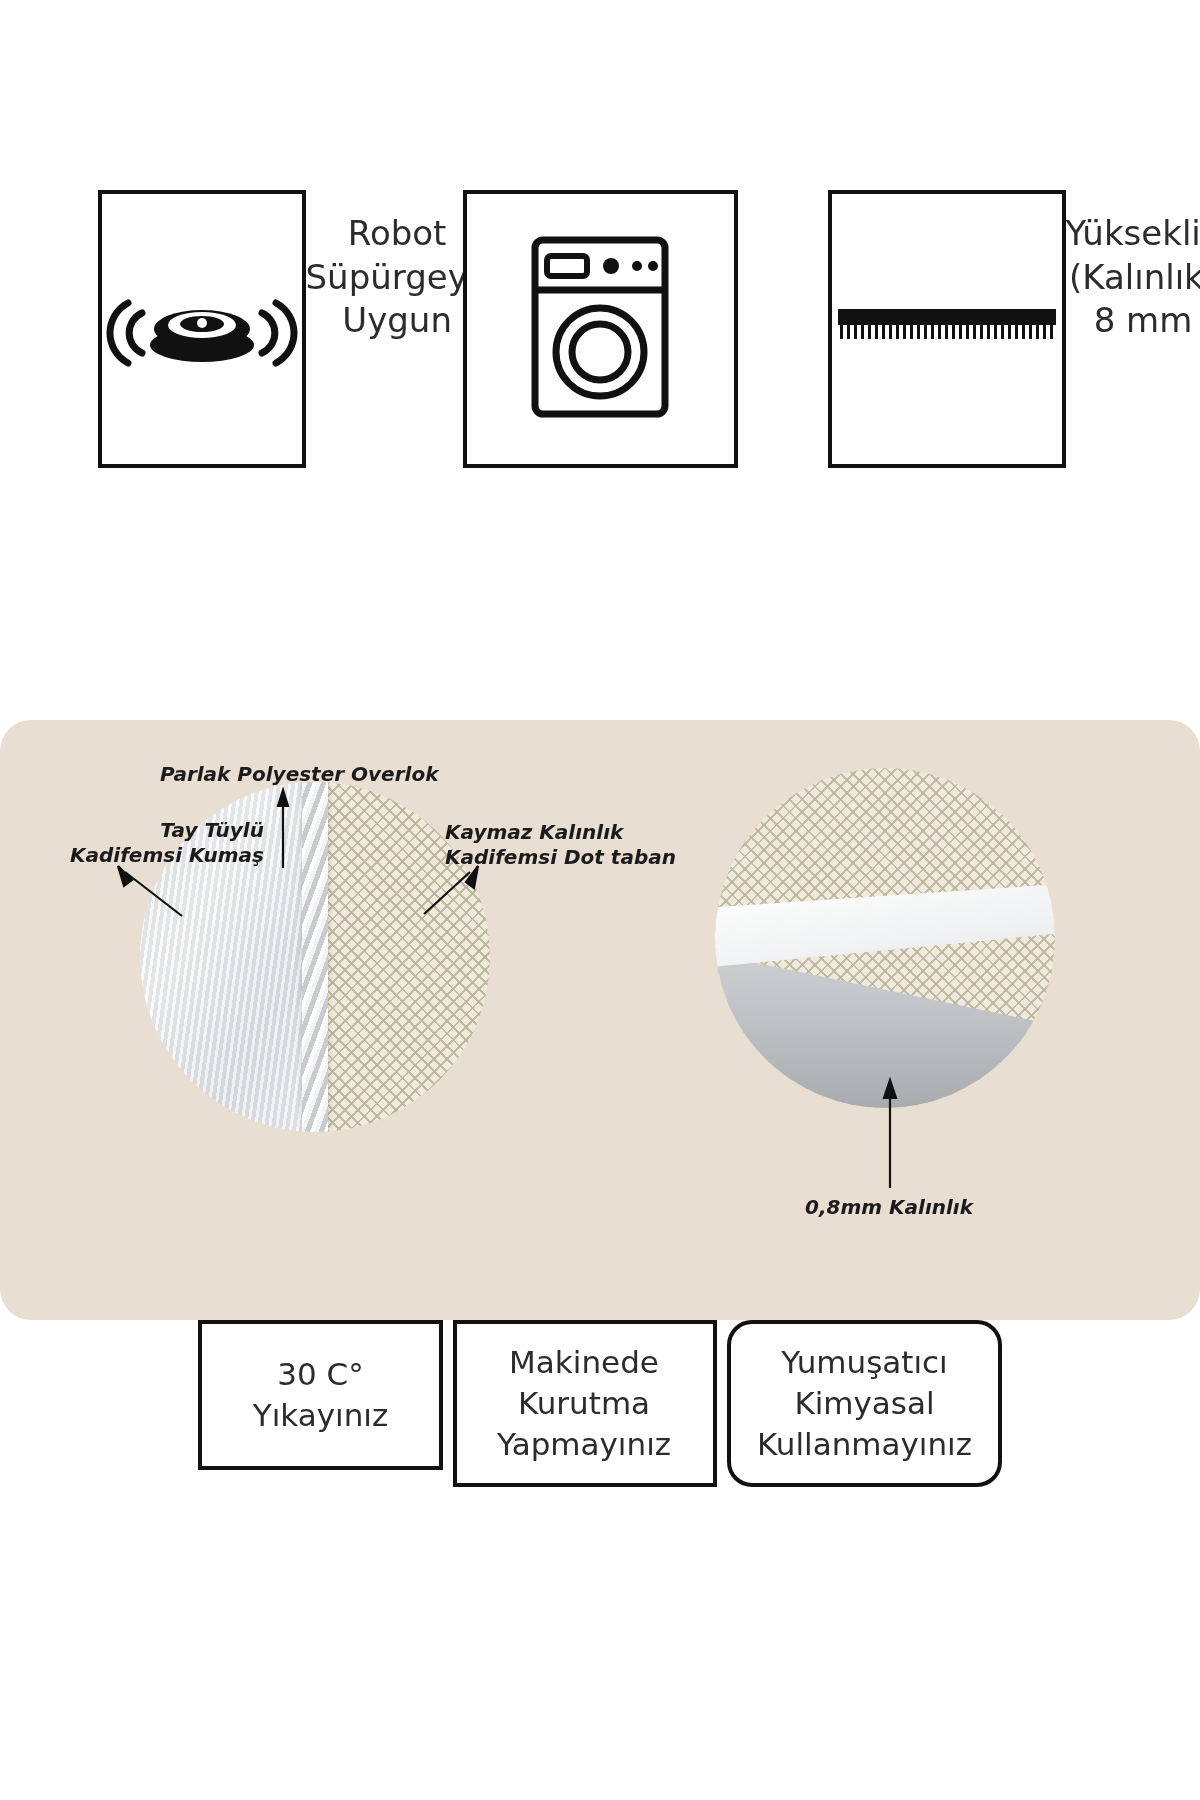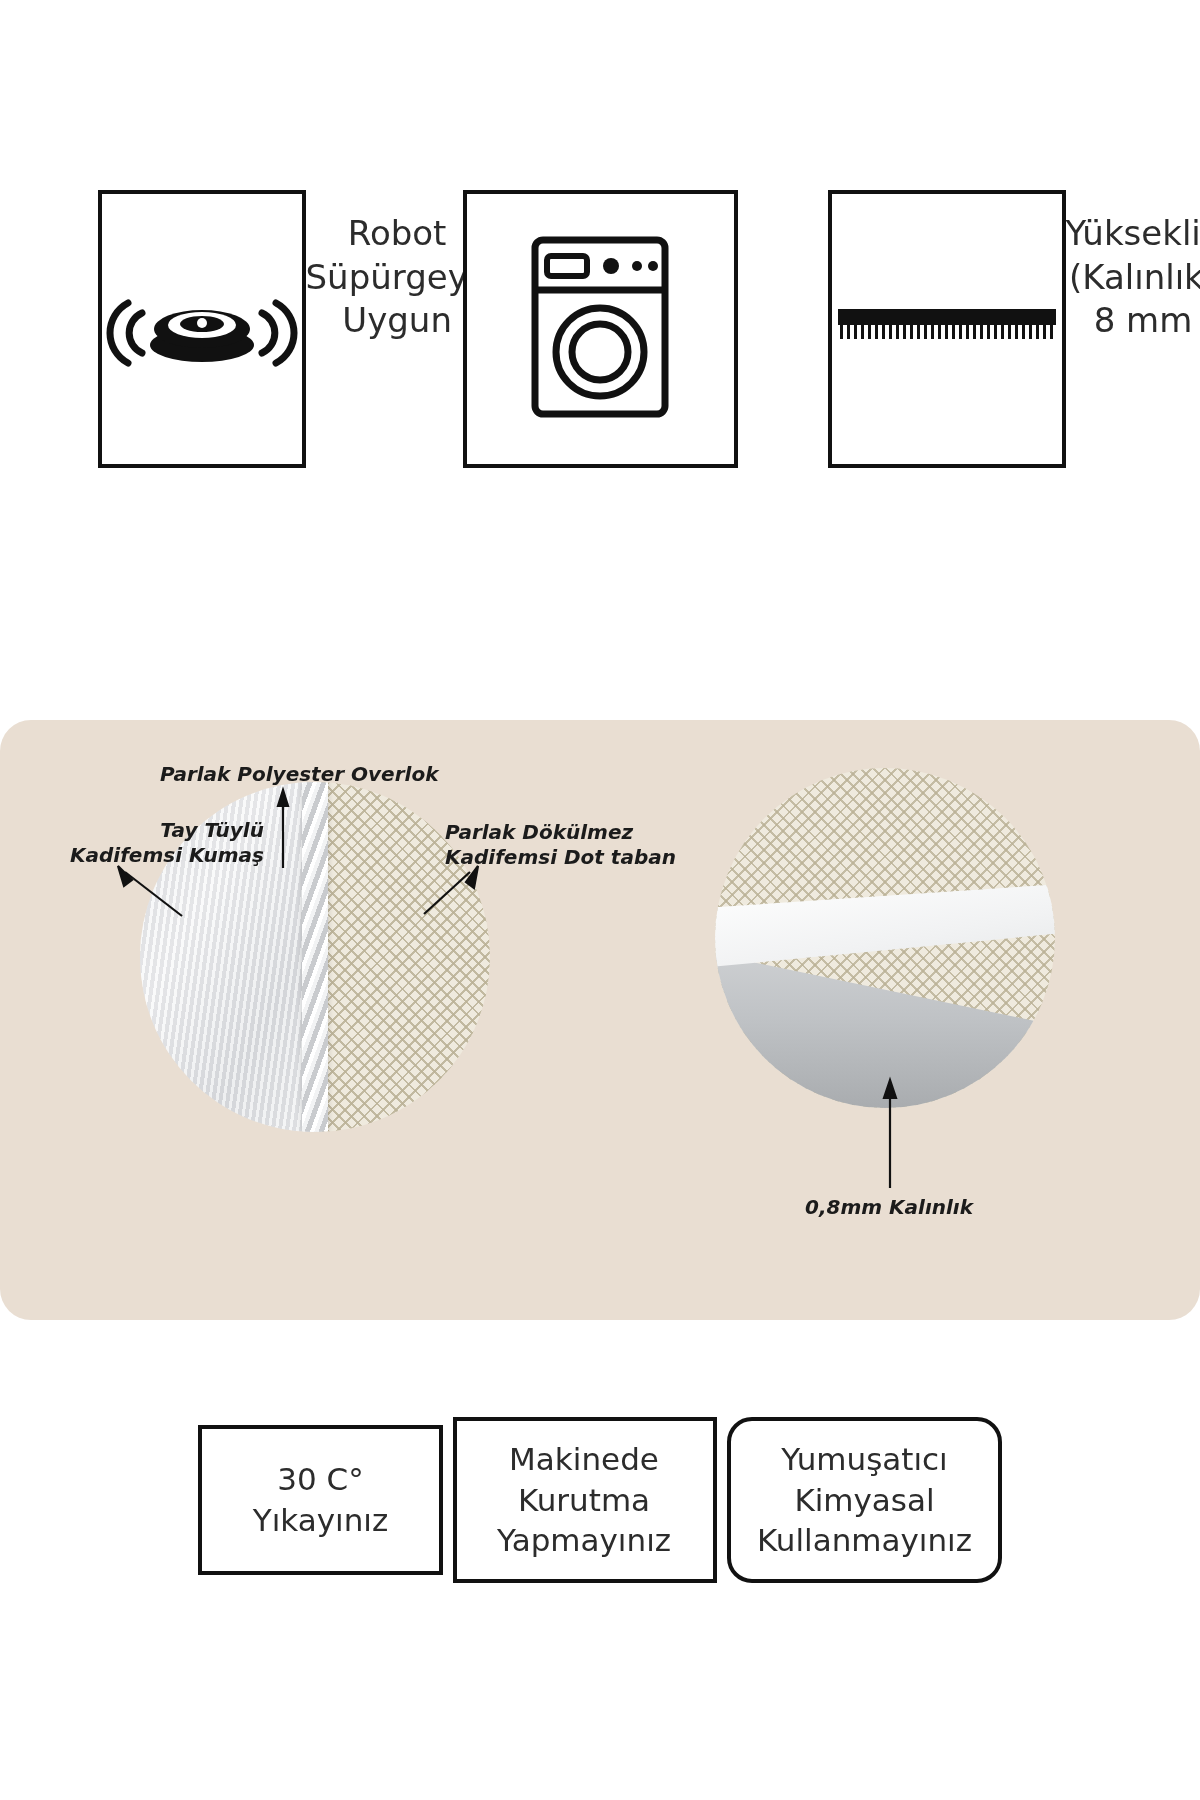--- a/index.html
+++ b/index.html
@@ -160,21 +160,21 @@
     fill: none;
   }
 
   
   .care {
     width: 100%;
     height: 480px;
     background: #ffffff;
     display: flex;
     justify-content: center;
-    align-items: center;
+    align-items: flex-start;
     gap: 10px;
     padding-bottom: 120px;
   }
   .care-box {
     border: 4px solid #111111;
     padding: 18px 14px;
     min-height: 150px;
     display: flex;
     align-items: center;
     justify-content: center;
@@ -309,21 +309,21 @@
     <line x1="470" y1="152" x2="424" y2="194" stroke="#111" stroke-width="2.2"></line>
     <polygon points="478,146 466,162 474,168" fill="#111"></polygon>
 
     <line x1="890" y1="468" x2="890" y2="370" stroke="#111" stroke-width="2.2"></line>
     <polygon points="890,360 884,378 896,378" fill="#111"></polygon>
   </svg>
 
   <div class="ann ann-top">Parlak Polyester Overlok</div>
   <div class="ann ann-left">Tay Tüylü
 Kadifemsi Kumaş</div>
-  <div class="ann ann-right">Parlak Dökülmez
+  <div class="ann ann-right">Kaymaz Kalınlık
 Kadifemsi Dot taban</div>
   <div class="ann ann-thick">0,8mm Kalınlık</div>
 </div>
 
 <div class="care">
   <div class="care-box b1">30 C°
 Yıkayınız</div>
   <div class="care-box b2">Makinede
 Kurutma
 Yapmayınız</div>

